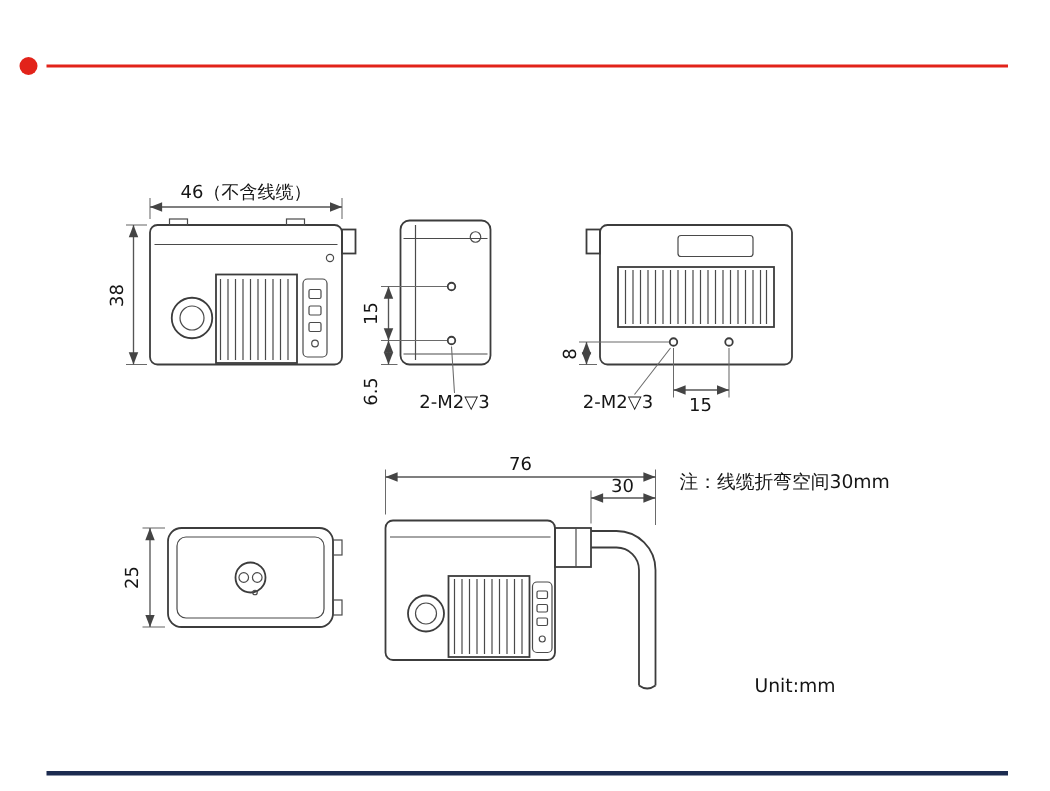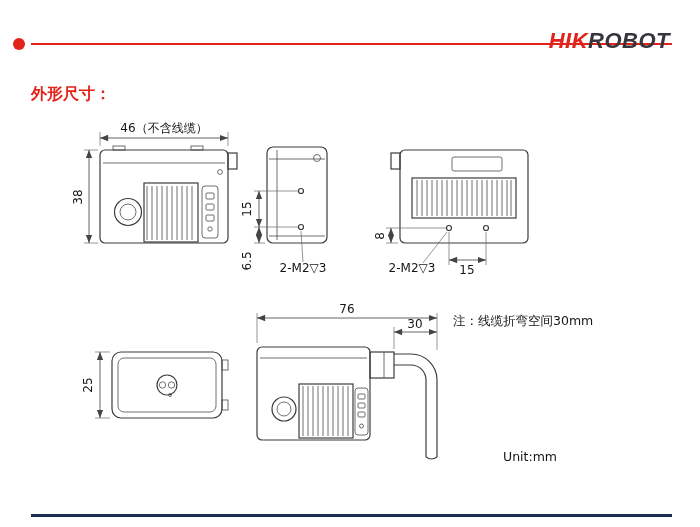--- a/index.html
+++ b/index.html
@@ -49,23 +49,21 @@
   .note-t { font-size:12.5px; fill:#151515; font-family:"DejaVu Sans",sans-serif; }
 </style>
 </head>
 <body>
 
 <div class="page">
 
   <div class="brand-dot"></div>
   <div class="brand-rule"></div>
 
-  <div class="logo"><span class="hik">HIK</span><span class="robot">ROBOT</span></div>
 
-  <div class="title">外形尺寸：</div>
 
   <svg class="drawing" width="700" height="527" viewBox="0 0 700 527">
     <defs>
       <marker id="as" refX="0.5" refY="4.5" markerWidth="10" markerHeight="9" orient="auto">
         <path d="M9.5,1 L0.5,4.5 L9.5,8 z" fill="#444"></path>
       </marker>
       <marker id="ae" refX="9" refY="4.5" markerWidth="10" markerHeight="9" orient="auto">
         <path d="M0,1 L9,4.5 L0,8 z" fill="#444"></path>
       </marker>
     </defs>

